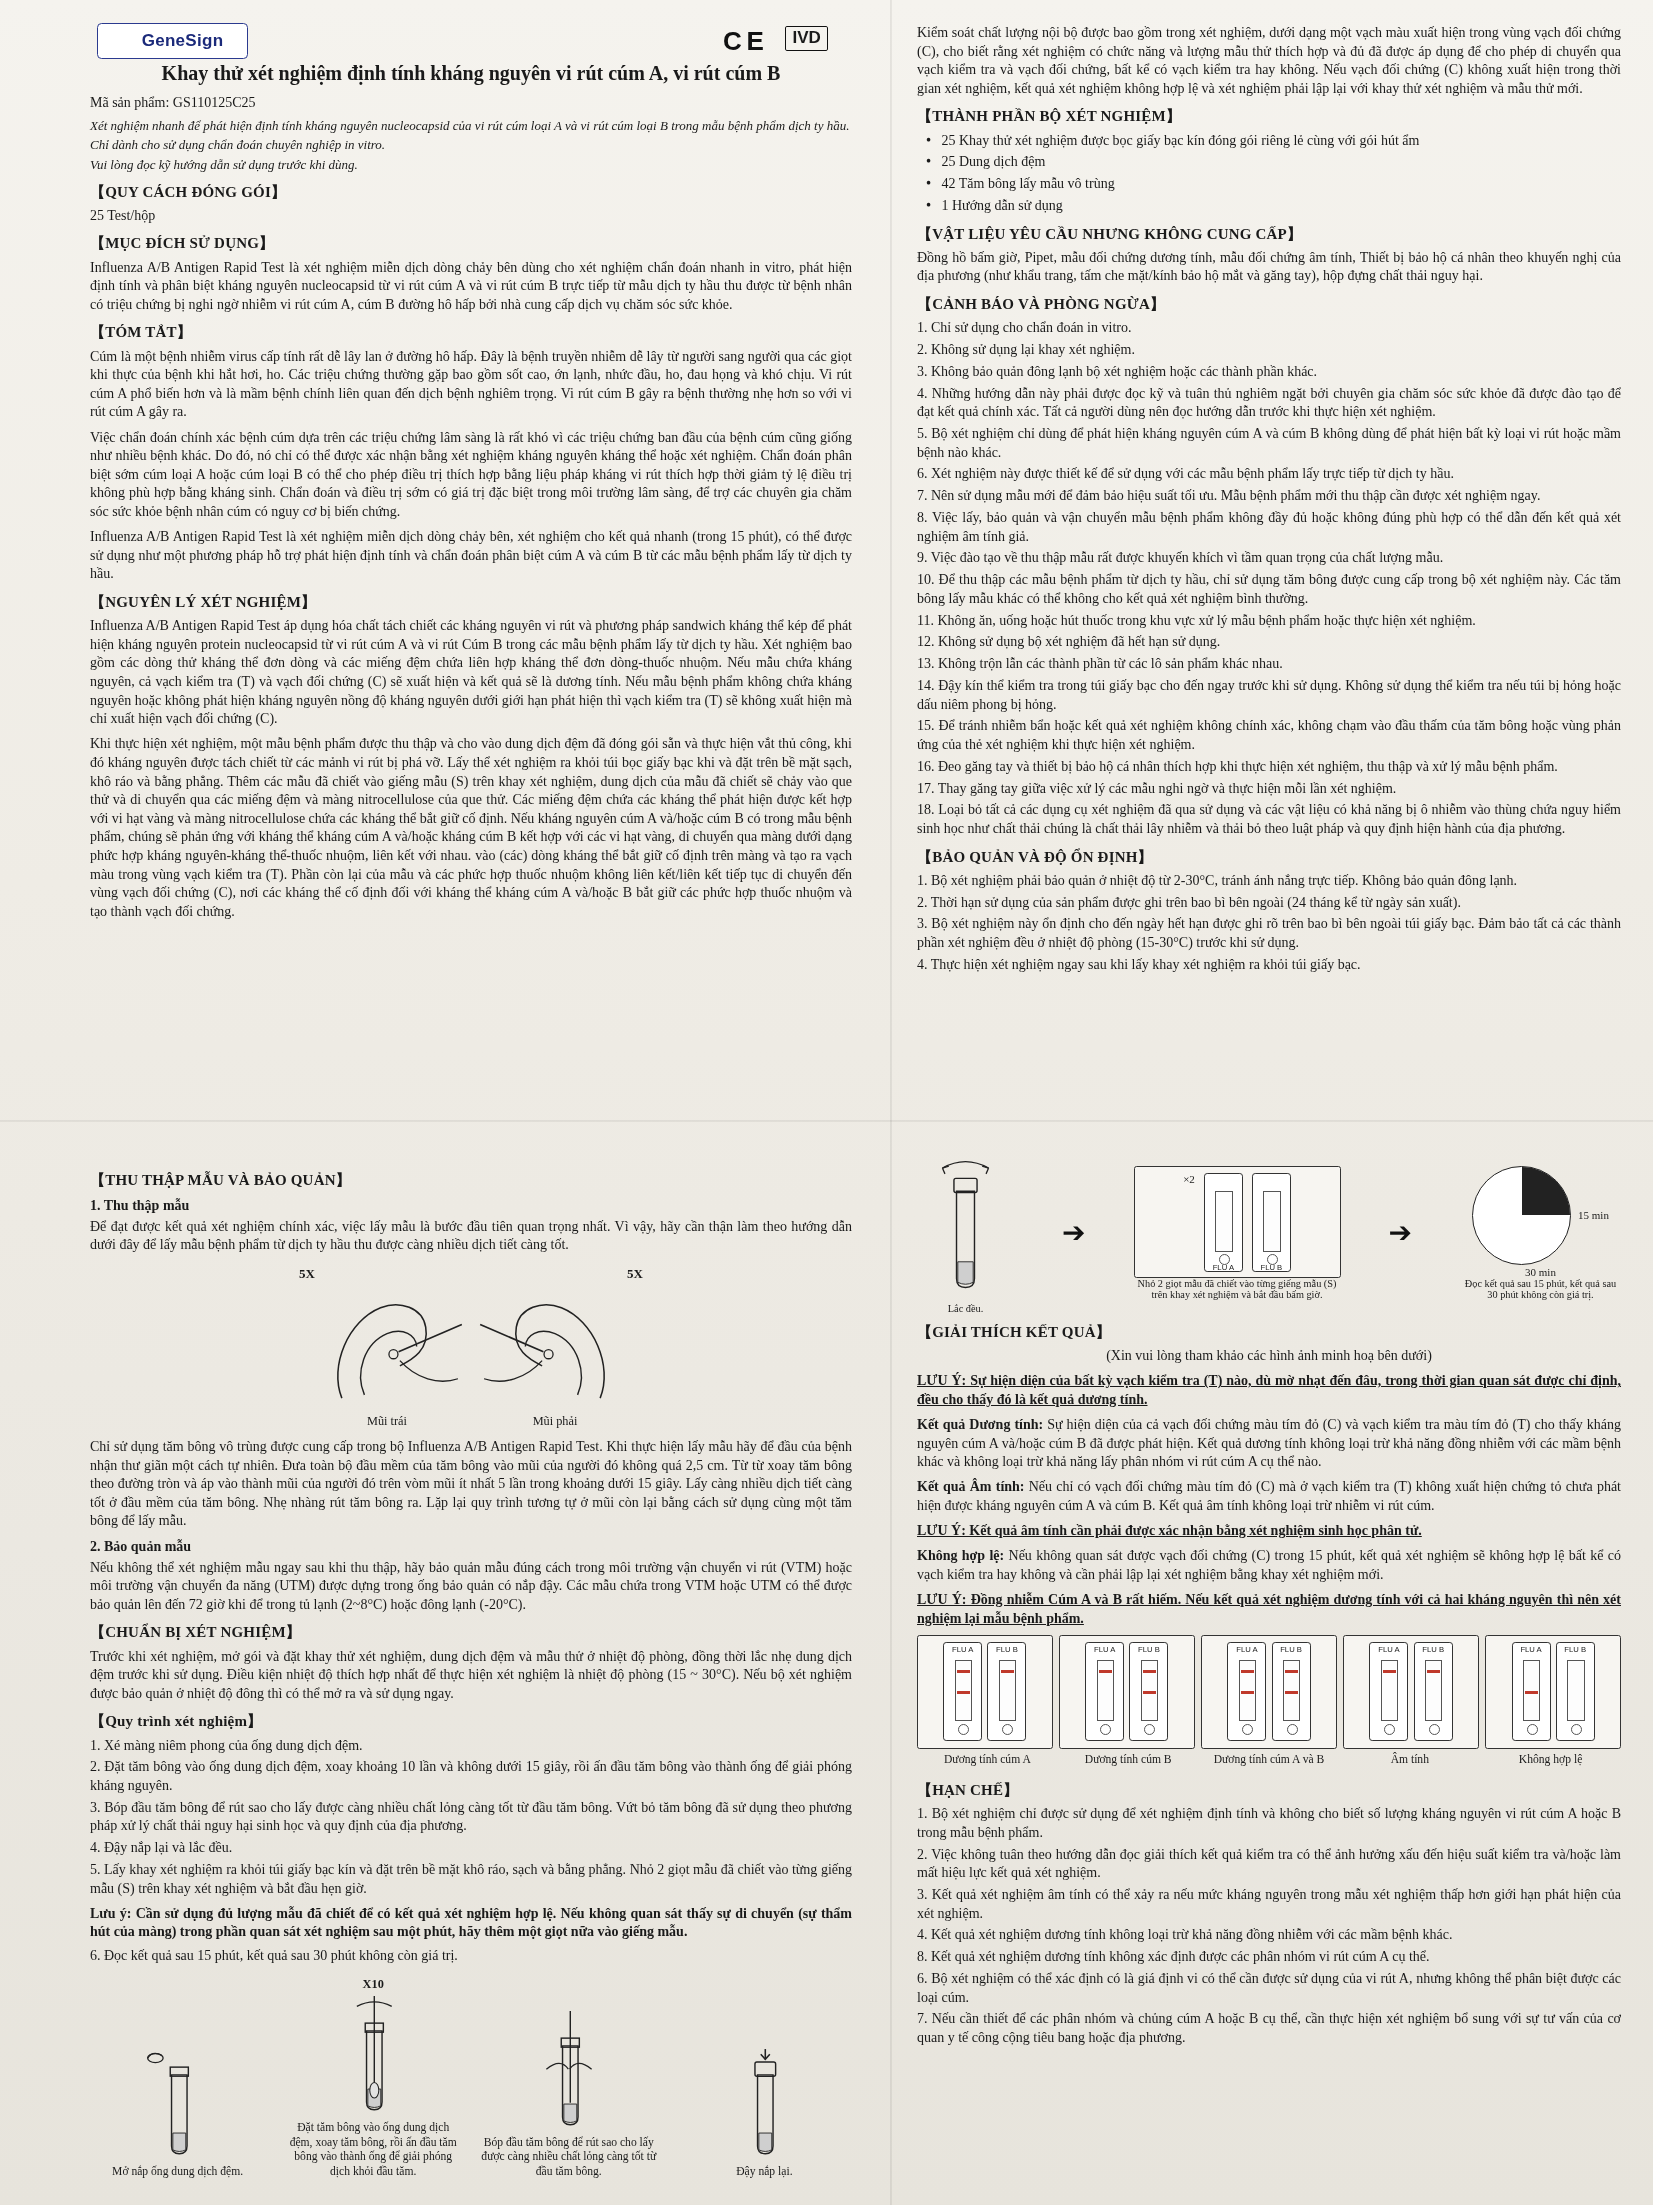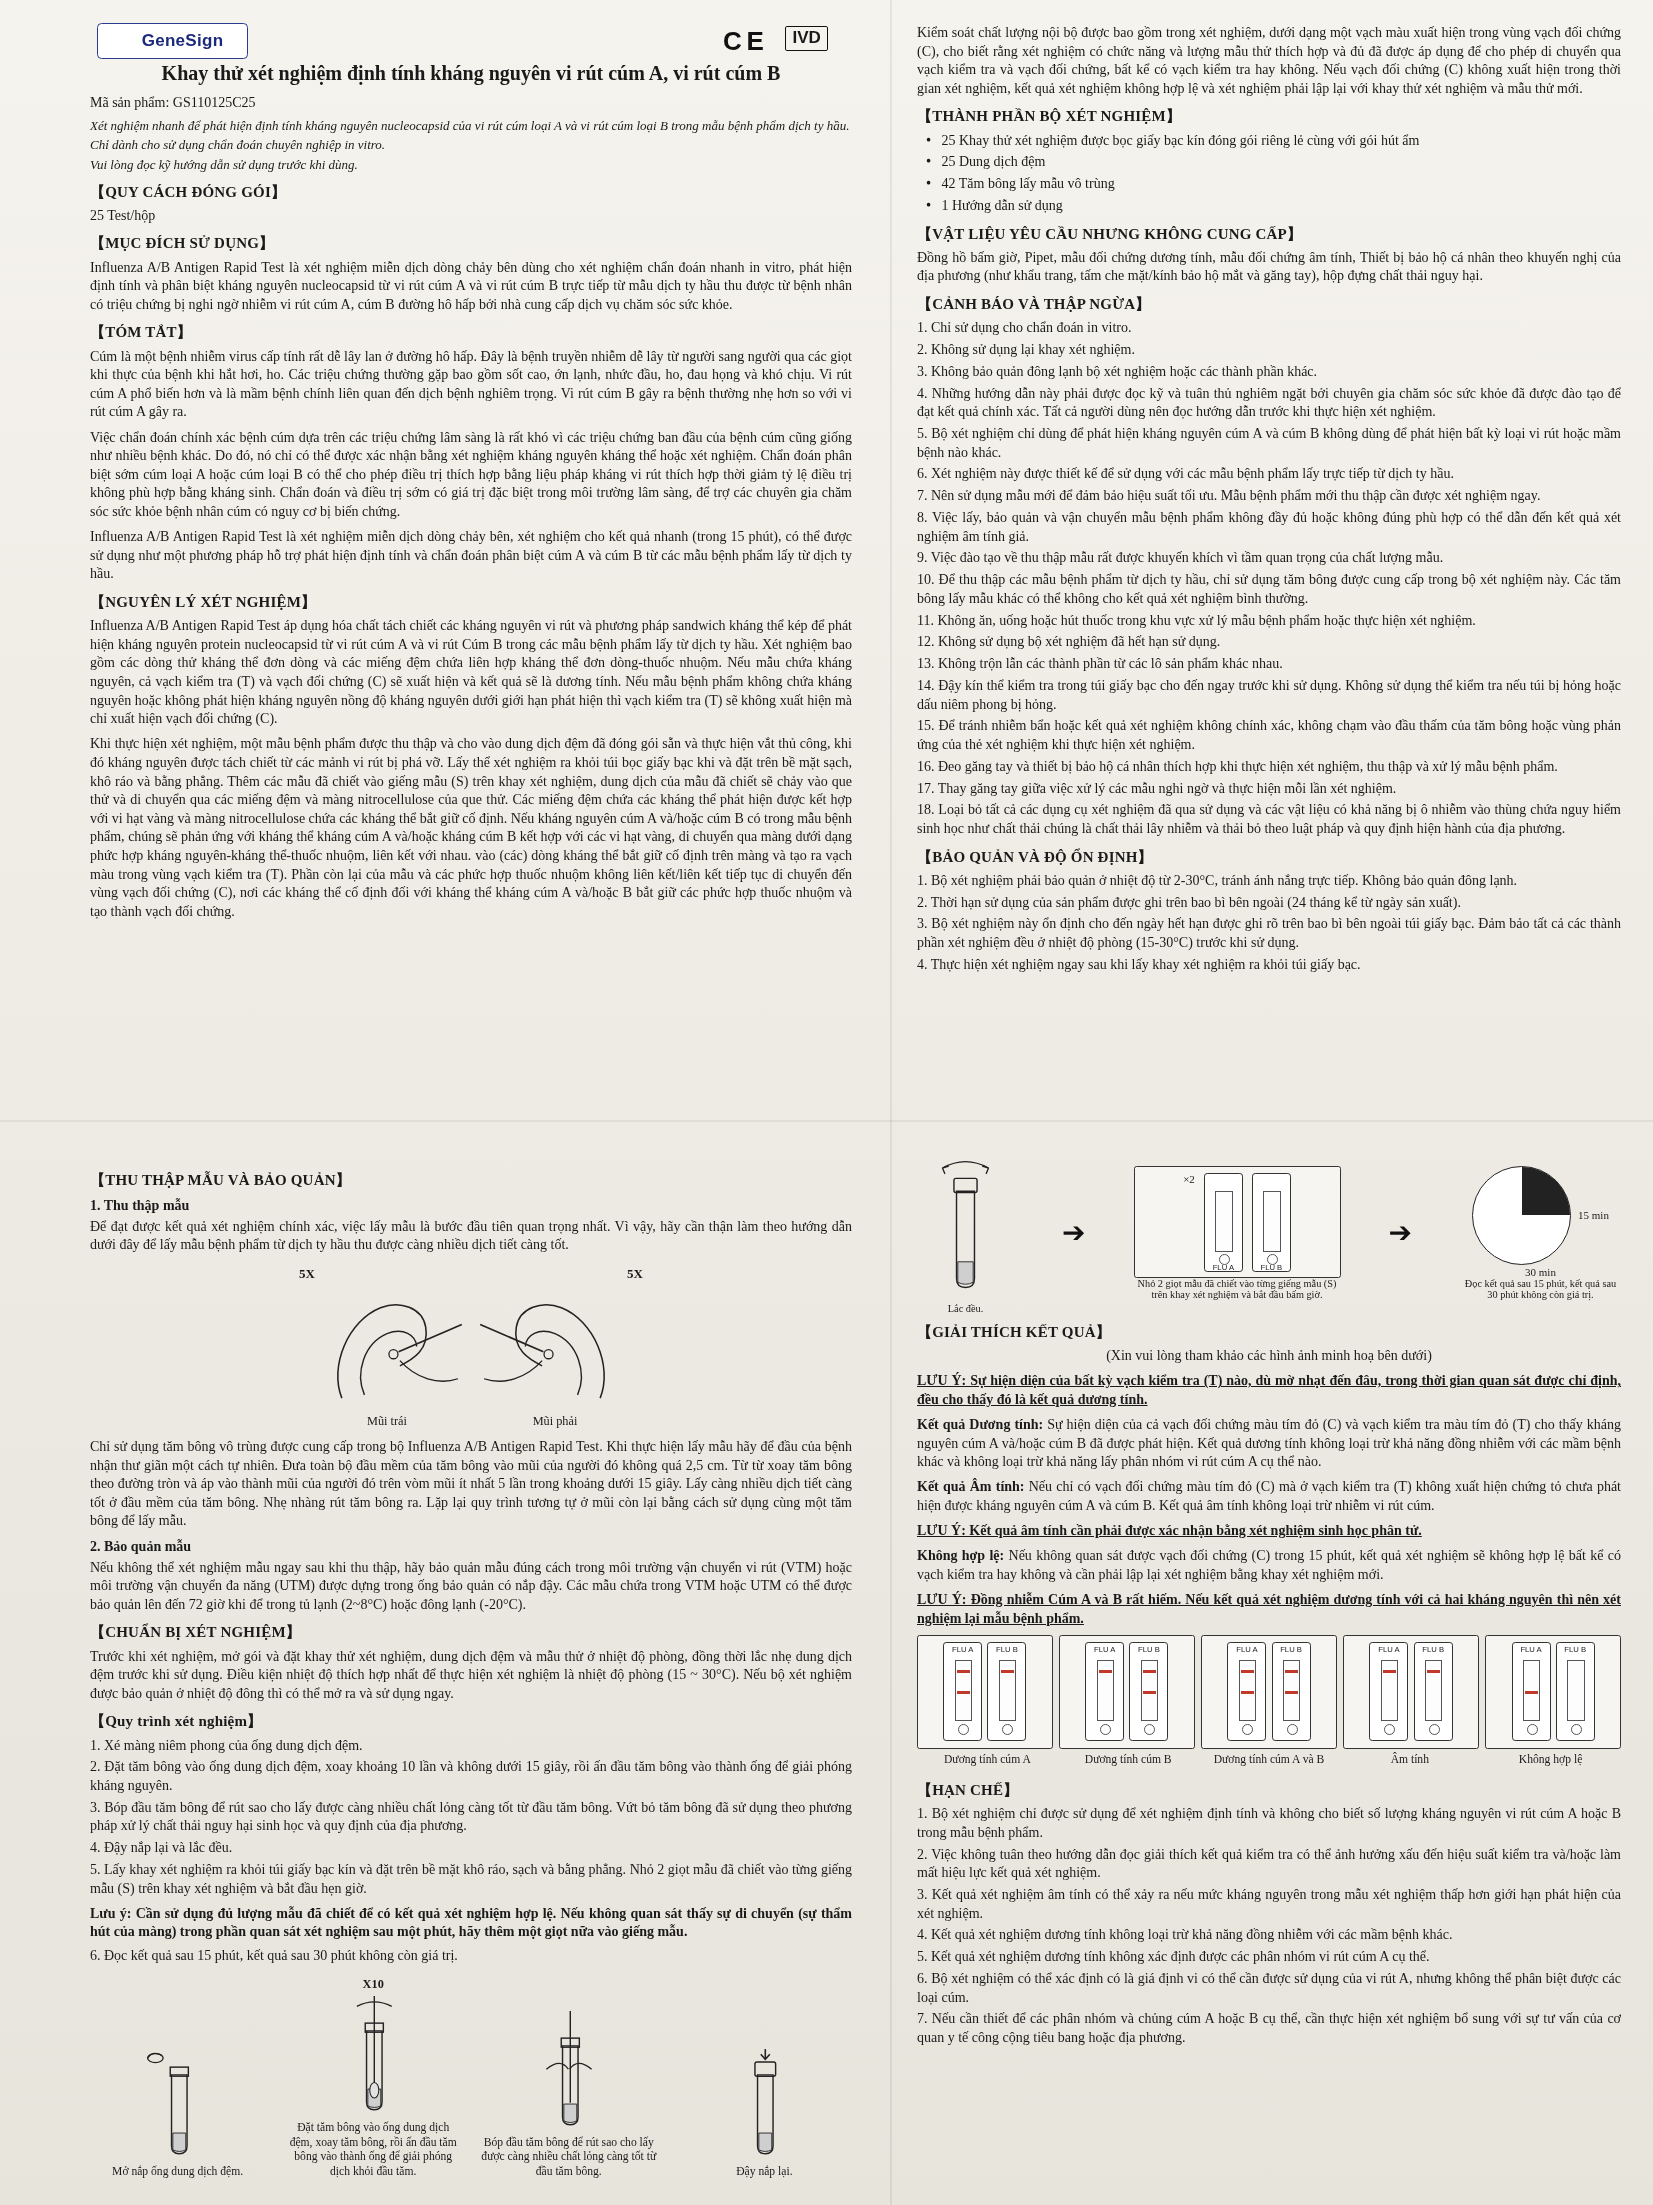--- a/index.html
+++ b/index.html
@@ -135,21 +135,21 @@
 
     <div class="sect">【THÀNH PHẦN BỘ XÉT NGHIỆM】</div>
     <div class="li bul">25 Khay thử xét nghiệm được bọc giấy bạc kín đóng gói riêng lẻ cùng với gói hút ẩm</div>
     <div class="li bul">25 Dung dịch đệm</div>
     <div class="li bul">42 Tăm bông lấy mẫu vô trùng</div>
     <div class="li bul">1 Hướng dẫn sử dụng</div>
 
     <div class="sect">【VẬT LIỆU YÊU CẦU NHƯNG KHÔNG CUNG CẤP】</div>
     <div class="tx">Đồng hồ bấm giờ, Pipet, mẫu đối chứng dương tính, mẫu đối chứng âm tính, Thiết bị bảo hộ cá nhân theo khuyến nghị của địa phương (như khẩu trang, tấm che mặt/kính bảo hộ mắt và găng tay), hộp đựng chất thải nguy hại.</div>
 
-    <div class="sect">【CẢNH BÁO VÀ THẬP NGỪA】</div>
+    <div class="sect">【CẢNH BÁO VÀ PHÒNG NGỪA】</div>
     <div class="li">1. Chỉ sử dụng cho chẩn đoán in vitro.</div>
     <div class="li">2. Không sử dụng lại khay xét nghiệm.</div>
     <div class="li">3. Không bảo quản đông lạnh bộ xét nghiệm hoặc các thành phần khác.</div>
     <div class="li">4. Những hướng dẫn này phải được đọc kỹ và tuân thủ nghiêm ngặt bởi chuyên gia chăm sóc sức khỏe đã được đào tạo để đạt kết quả chính xác. Tất cả người dùng nên đọc hướng dẫn trước khi thực hiện xét nghiệm.</div>
     <div class="li">5. Bộ xét nghiệm chỉ dùng để phát hiện kháng nguyên cúm A và cúm B không dùng để phát hiện bất kỳ loại vi rút hoặc mầm bệnh nào khác.</div>
     <div class="li">6. Xét nghiệm này được thiết kế để sử dụng với các mẫu bệnh phẩm lấy trực tiếp từ dịch ty hầu.</div>
     <div class="li">7. Nên sử dụng mẫu mới để đảm bảo hiệu suất tối ưu. Mẫu bệnh phẩm mới thu thập cần được xét nghiệm ngay.</div>
     <div class="li">8. Việc lấy, bảo quản và vận chuyển mẫu bệnh phẩm không đầy đủ hoặc không đúng phù hợp có thể dẫn đến kết quả xét nghiệm âm tính giả.</div>
     <div class="li">9. Việc đào tạo về thu thập mẫu rất được khuyến khích vì tầm quan trọng của chất lượng mẫu.</div>
     <div class="li">10. Để thu thập các mẫu bệnh phẩm từ dịch ty hầu, chỉ sử dụng tăm bông được cung cấp trong bộ xét nghiệm này. Các tăm bông lấy mẫu khác có thể không cho kết quả xét nghiệm bình thường.</div>
@@ -420,18 +420,18 @@
       <div>Dương tính cúm A và B</div>
       <div>Âm tính</div>
       <div>Không hợp lệ</div>
     </div>
 
     <div class="sect" style="margin-top:14px;">【HẠN CHẾ】</div>
     <div class="li">1. Bộ xét nghiệm chỉ được sử dụng để xét nghiệm định tính và không cho biết số lượng kháng nguyên vi rút cúm A hoặc B trong mẫu bệnh phẩm.</div>
     <div class="li">2. Việc không tuân theo hướng dẫn đọc giải thích kết quả kiểm tra có thể ảnh hưởng xấu đến hiệu suất kiểm tra và/hoặc làm mất hiệu lực kết quả xét nghiệm.</div>
     <div class="li">3. Kết quả xét nghiệm âm tính có thể xảy ra nếu mức kháng nguyên trong mẫu xét nghiệm thấp hơn giới hạn phát hiện của xét nghiệm.</div>
     <div class="li">4. Kết quả xét nghiệm dương tính không loại trừ khả năng đồng nhiễm với các mầm bệnh khác.</div>
-    <div class="li">5. Kết quả xét nghiệm dương tính không xác định được các phân nhóm vi rút cúm A cụ thể.</div>
+    <div class="li">8. Kết quả xét nghiệm dương tính không xác định được các phân nhóm vi rút cúm A cụ thể.</div>
     <div class="li">6. Bộ xét nghiệm có thể xác định có là giá định vi có thể cần được sử dụng của vi rút A, nhưng không thể phân biệt được các loại cúm.</div>
     <div class="li">7. Nếu cần thiết để các phân nhóm và chủng cúm A hoặc B cụ thể, cần thực hiện xét nghiệm bổ sung với sự tư vấn của cơ quan y tế công cộng tiêu bang hoặc địa phương.</div>
   </div>
 </div>
 
 
 </body></html>

